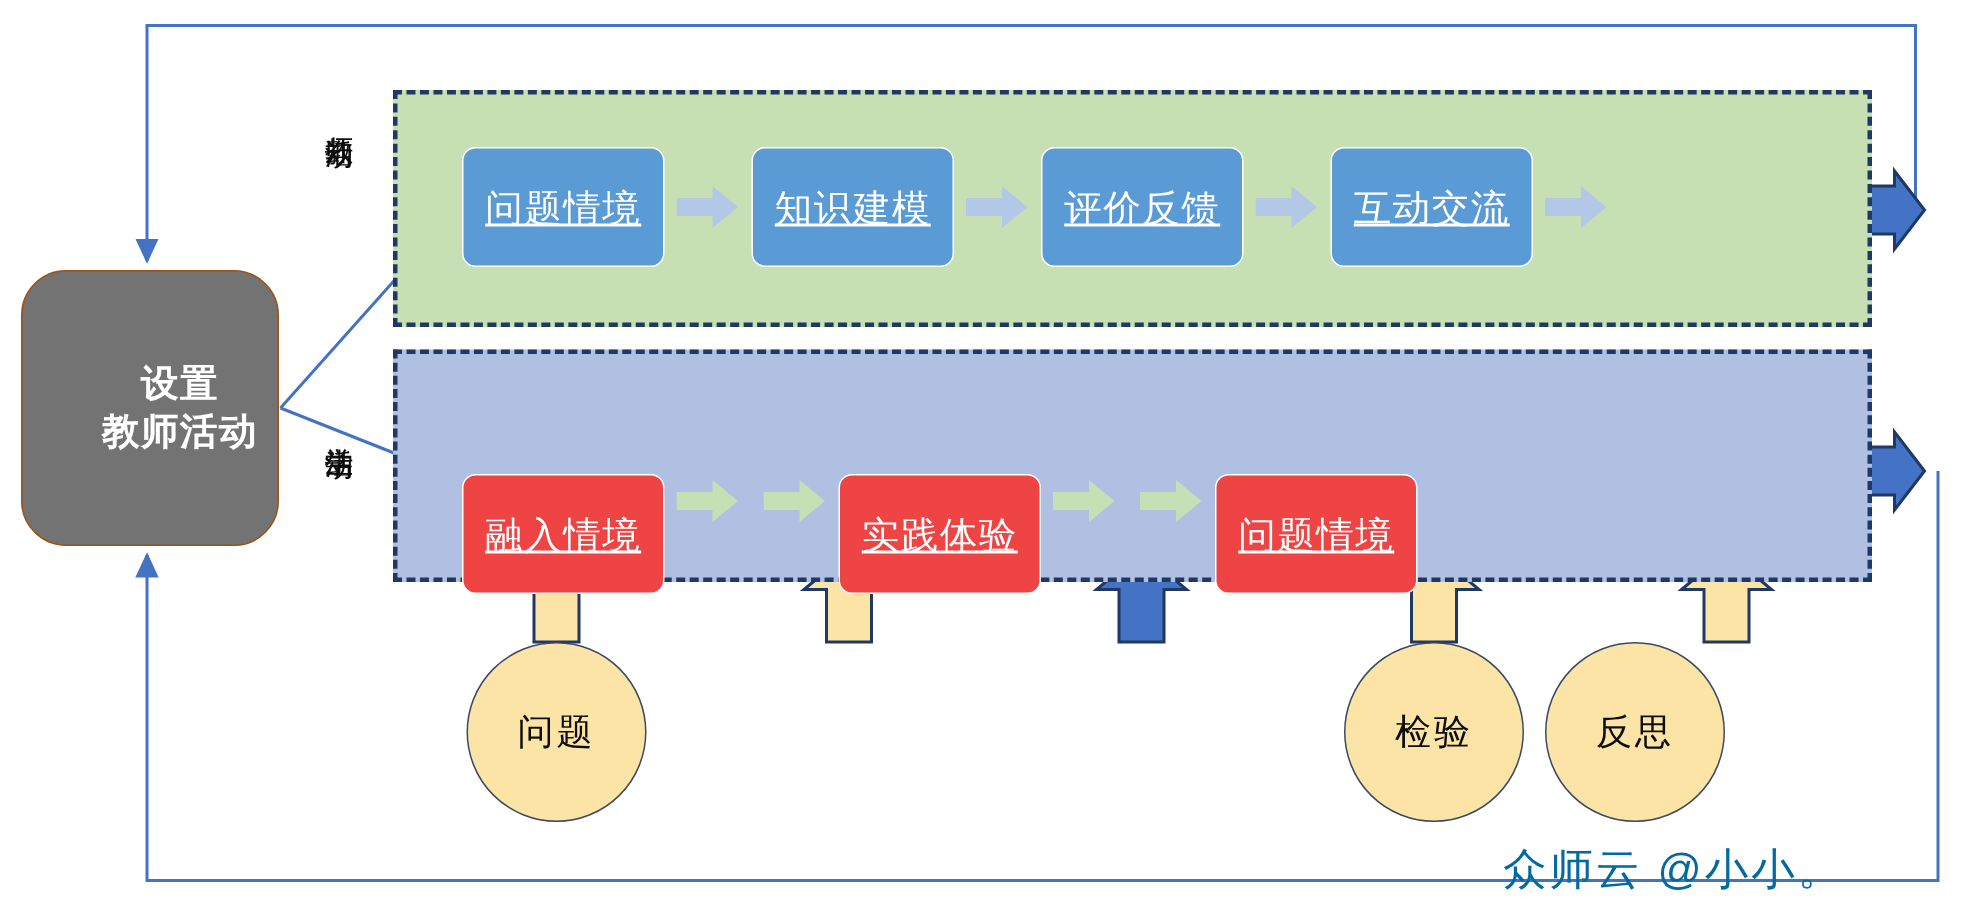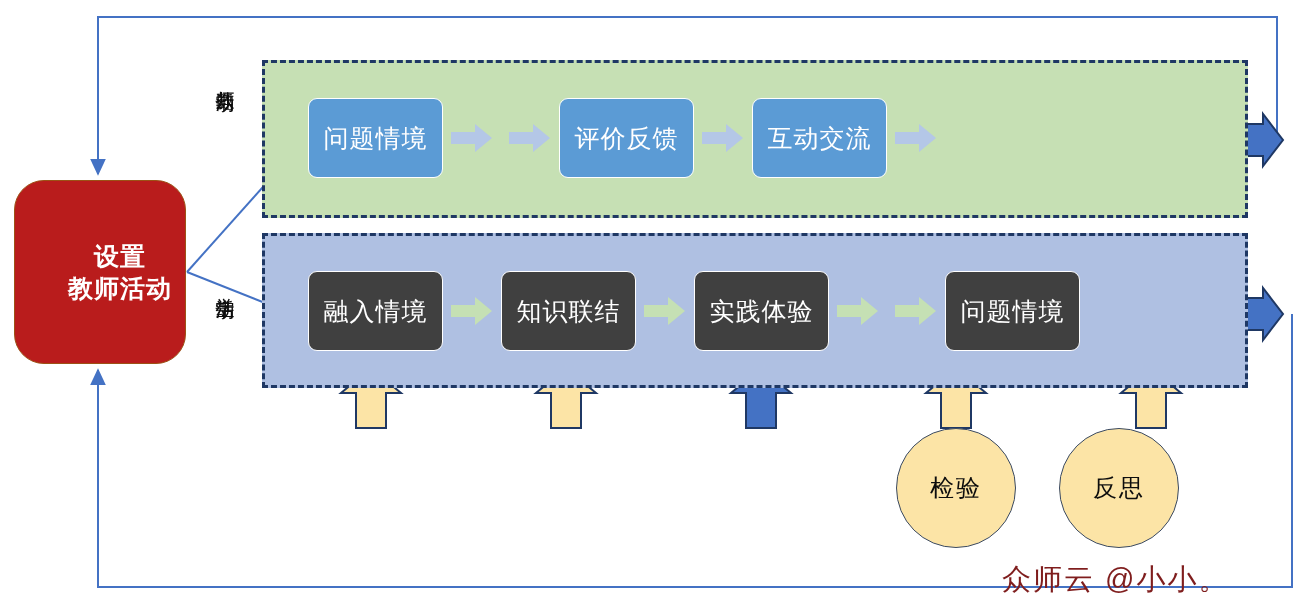--- a/index.html
+++ b/index.html
@@ -26,21 +26,21 @@
     pointer-events: none;
   }
 
   
   .goal-node {
     position: absolute;
     left: 14px;
     top: 180px;
     width: 172px;
     height: 184px;
-    background: #b91c1c;
+    background: #737373;
     border: 1.6px solid #9C5215;
     border-radius: 30px;
     display: flex;
     align-items: center;
     justify-content: center;
     flex-direction: column;
     color: #ffffff;
     font-weight: bold;
     font-size: 25px;
     line-height: 1.28;
@@ -98,23 +98,24 @@
     height: 80px;
     border-radius: 9px;
     border: 1.6px solid #ffffff;
     display: flex;
     align-items: center;
     justify-content: center;
     color: #ffffff;
     font-size: 25px;
     letter-spacing: 1px;
     box-sizing: border-box;
+    text-decoration: underline;
   }
   .step-teacher { background: #5B9BD5; }
-  .step-student { background: #404040; }
+  .step-student { background: #ef4444; margin-top: 45px; }
 
   .step-arrow {
     width: 58px;
     height: 80px;
     display: flex;
     align-items: center;
     justify-content: center;
   }
   .step-arrow svg { display: block; }
 
@@ -135,21 +136,21 @@
     box-sizing: border-box;
     top: 428px;
   }
 
   
   .watermark {
     position: absolute;
     left: 1002px;
     top: 560px;
     font-size: 29px;
-    color: #7f1d1d;
+    color: #0369a1;
     letter-spacing: 2px;
     white-space: nowrap;
   }
 </style>
 </head>
 <body>
 
 <div id="canvas">
 
   <svg id="wires" viewBox="0 0 1307 606">
@@ -210,20 +211,23 @@
 
   <div class="step-row row-teacher">
     <div class="step-box step-teacher">
       <span>问题情境</span>
     </div>
     <div class="step-arrow">
       <svg width="42" height="30" viewBox="0 0 42 30">
           <path d="M0,9 L24,9 L24,1 L41,15 L24,29 L24,21 L0,21 z" fill="#B4C7E7"></path>
         </svg>
     </div>
+    <div class="step-box step-teacher">
+      <span>知识建模</span>
+    </div>
     <div class="step-arrow">
       <svg width="42" height="30" viewBox="0 0 42 30">
           <path d="M0,9 L24,9 L24,1 L41,15 L24,29 L24,21 L0,21 z" fill="#B4C7E7"></path>
         </svg>
     </div>
     <div class="step-box step-teacher">
       <span>评价反馈</span>
     </div>
     <div class="step-arrow">
       <svg width="42" height="30" viewBox="0 0 42 30">
@@ -245,23 +249,20 @@
 
   <div class="step-row row-student">
     <div class="step-box step-student">
       <span>融入情境</span>
     </div>
     <div class="step-arrow">
       <svg width="42" height="30" viewBox="0 0 42 30">
           <path d="M0,9 L24,9 L24,1 L41,15 L24,29 L24,21 L0,21 z" fill="#C5E0B4"></path>
         </svg>
     </div>
-    <div class="step-box step-student">
-      <span>知识联结</span>
-    </div>
     <div class="step-arrow">
       <svg width="42" height="30" viewBox="0 0 42 30">
           <path d="M0,9 L24,9 L24,1 L41,15 L24,29 L24,21 L0,21 z" fill="#C5E0B4"></path>
         </svg>
     </div>
     <div class="step-box step-student">
       <span>实践体验</span>
     </div>
     <div class="step-arrow">
       <svg width="42" height="30" viewBox="0 0 42 30">
@@ -271,22 +272,25 @@
     <div class="step-arrow">
       <svg width="42" height="30" viewBox="0 0 42 30">
           <path d="M0,9 L24,9 L24,1 L41,15 L24,29 L24,21 L0,21 z" fill="#C5E0B4"></path>
         </svg>
     </div>
     <div class="step-box step-student">
       <span>问题情境</span>
     </div>
   </div>
 
+  <div class="circle-node" style="left:311px">
+    <span>问题</span>
+  </div>
   <div class="circle-node" style="left:896px">
     <span>检验</span>
   </div>
-  <div class="circle-node" style="left:1059px">
+  <div class="circle-node" style="left:1030px">
     <span>反思</span>
   </div>
 
   <div class="watermark">众师云 @小小。</div>
 
 </div>
 
 </body></html>

